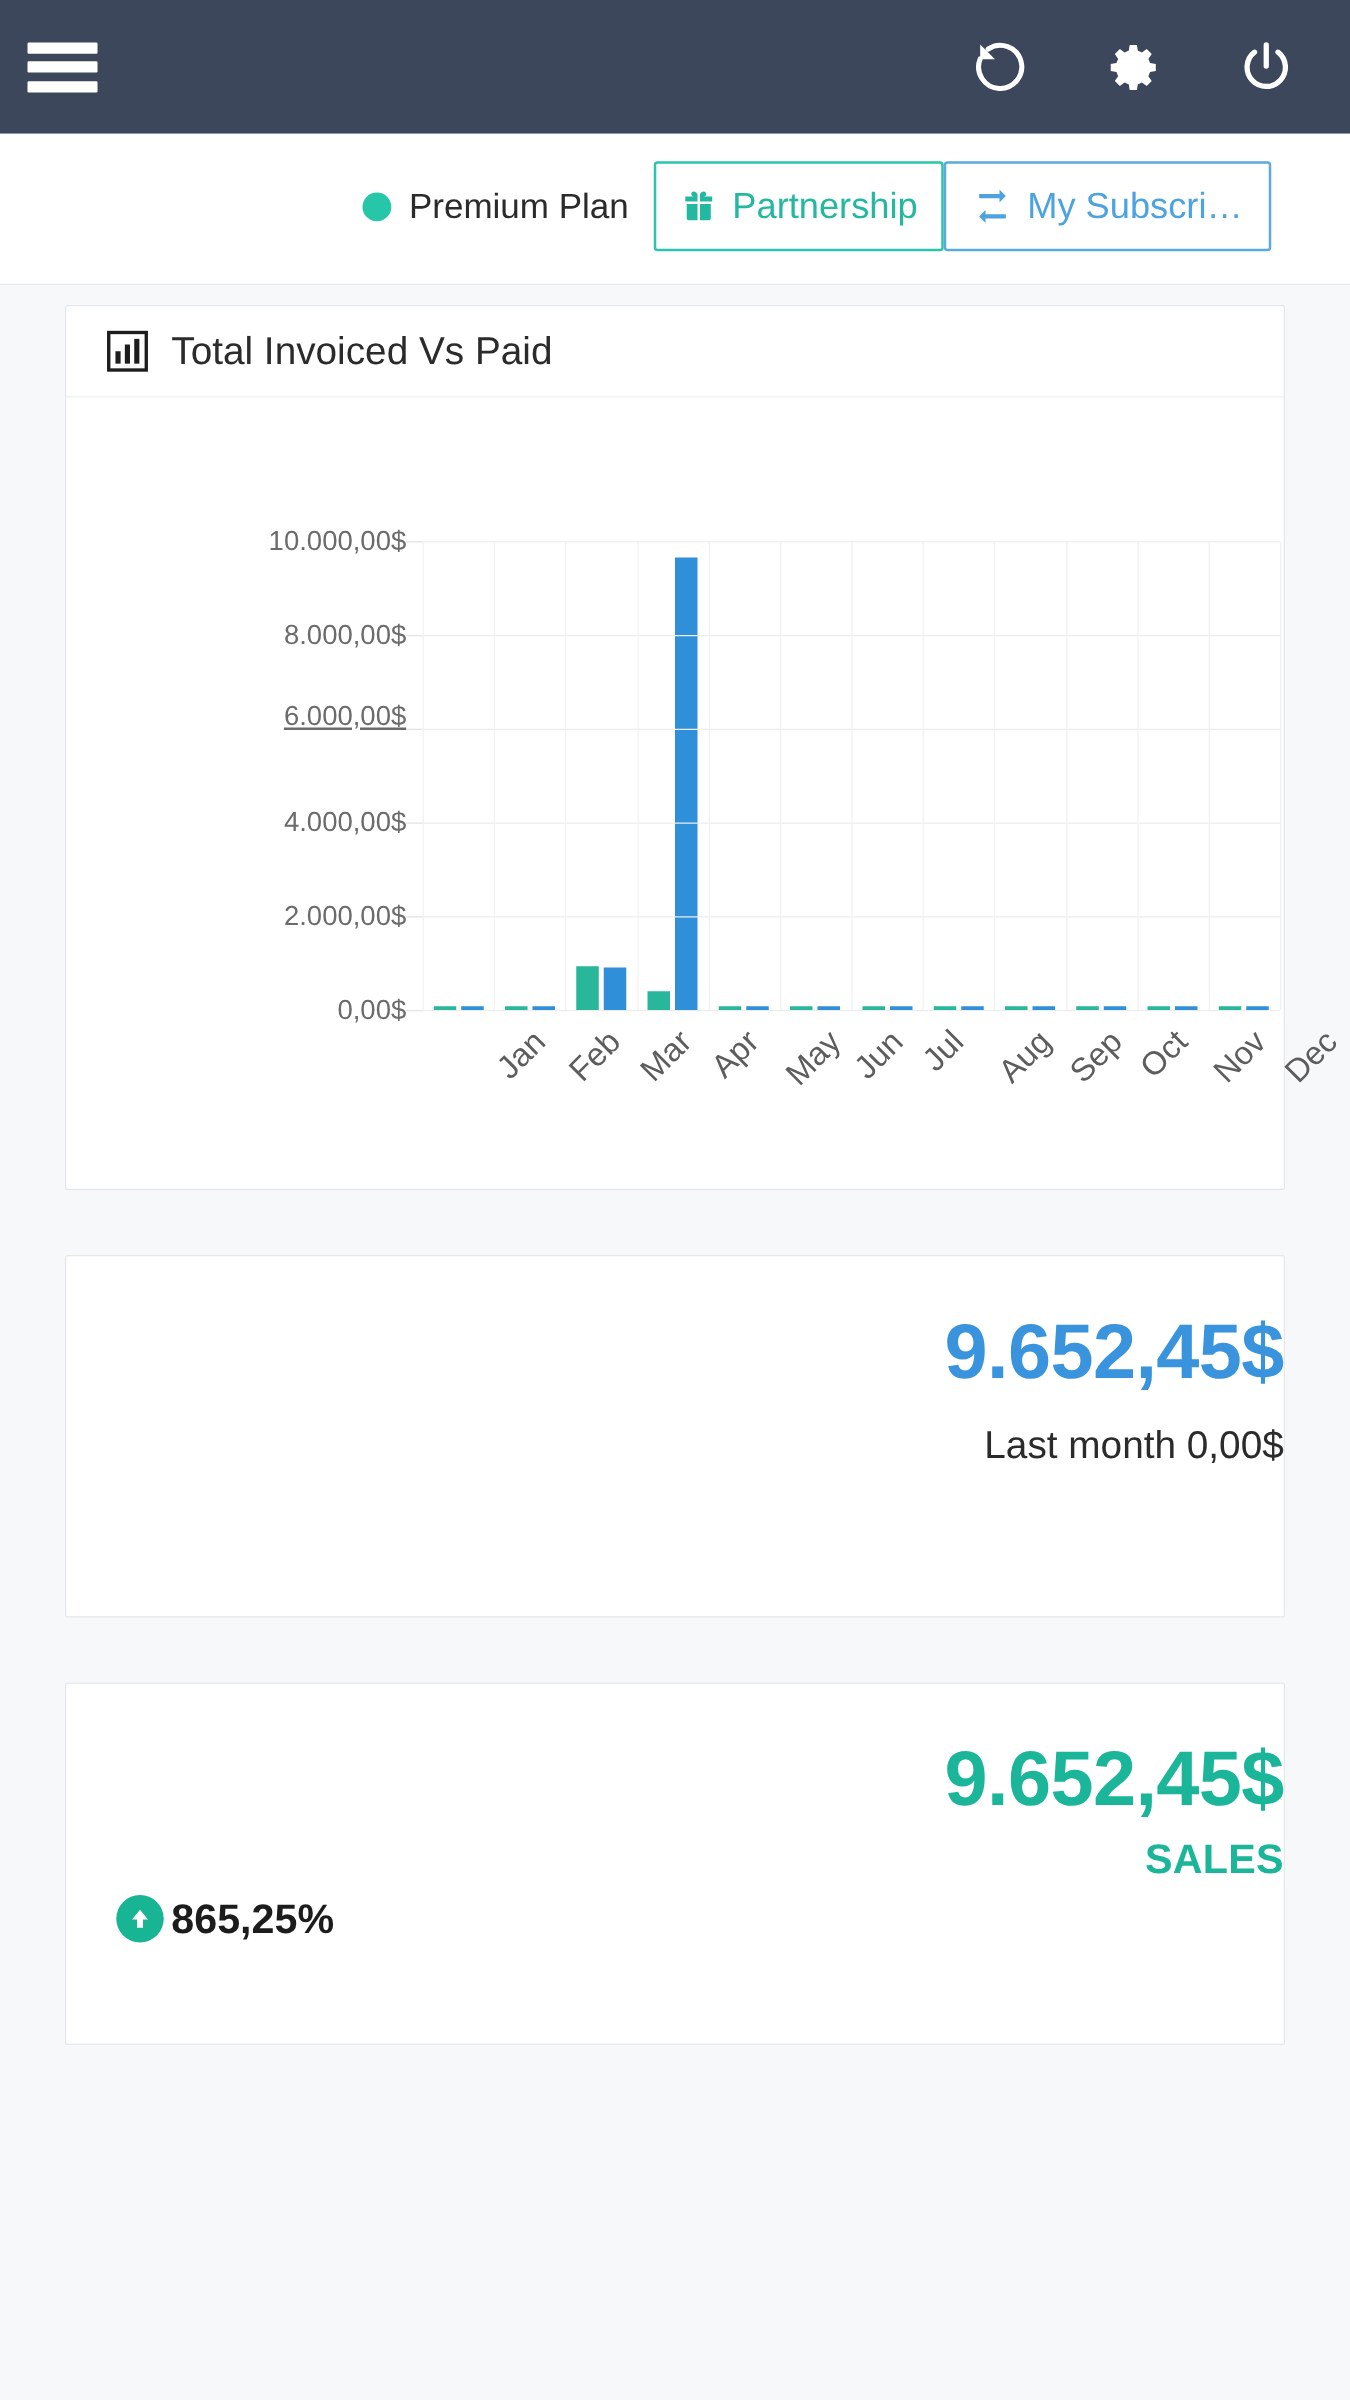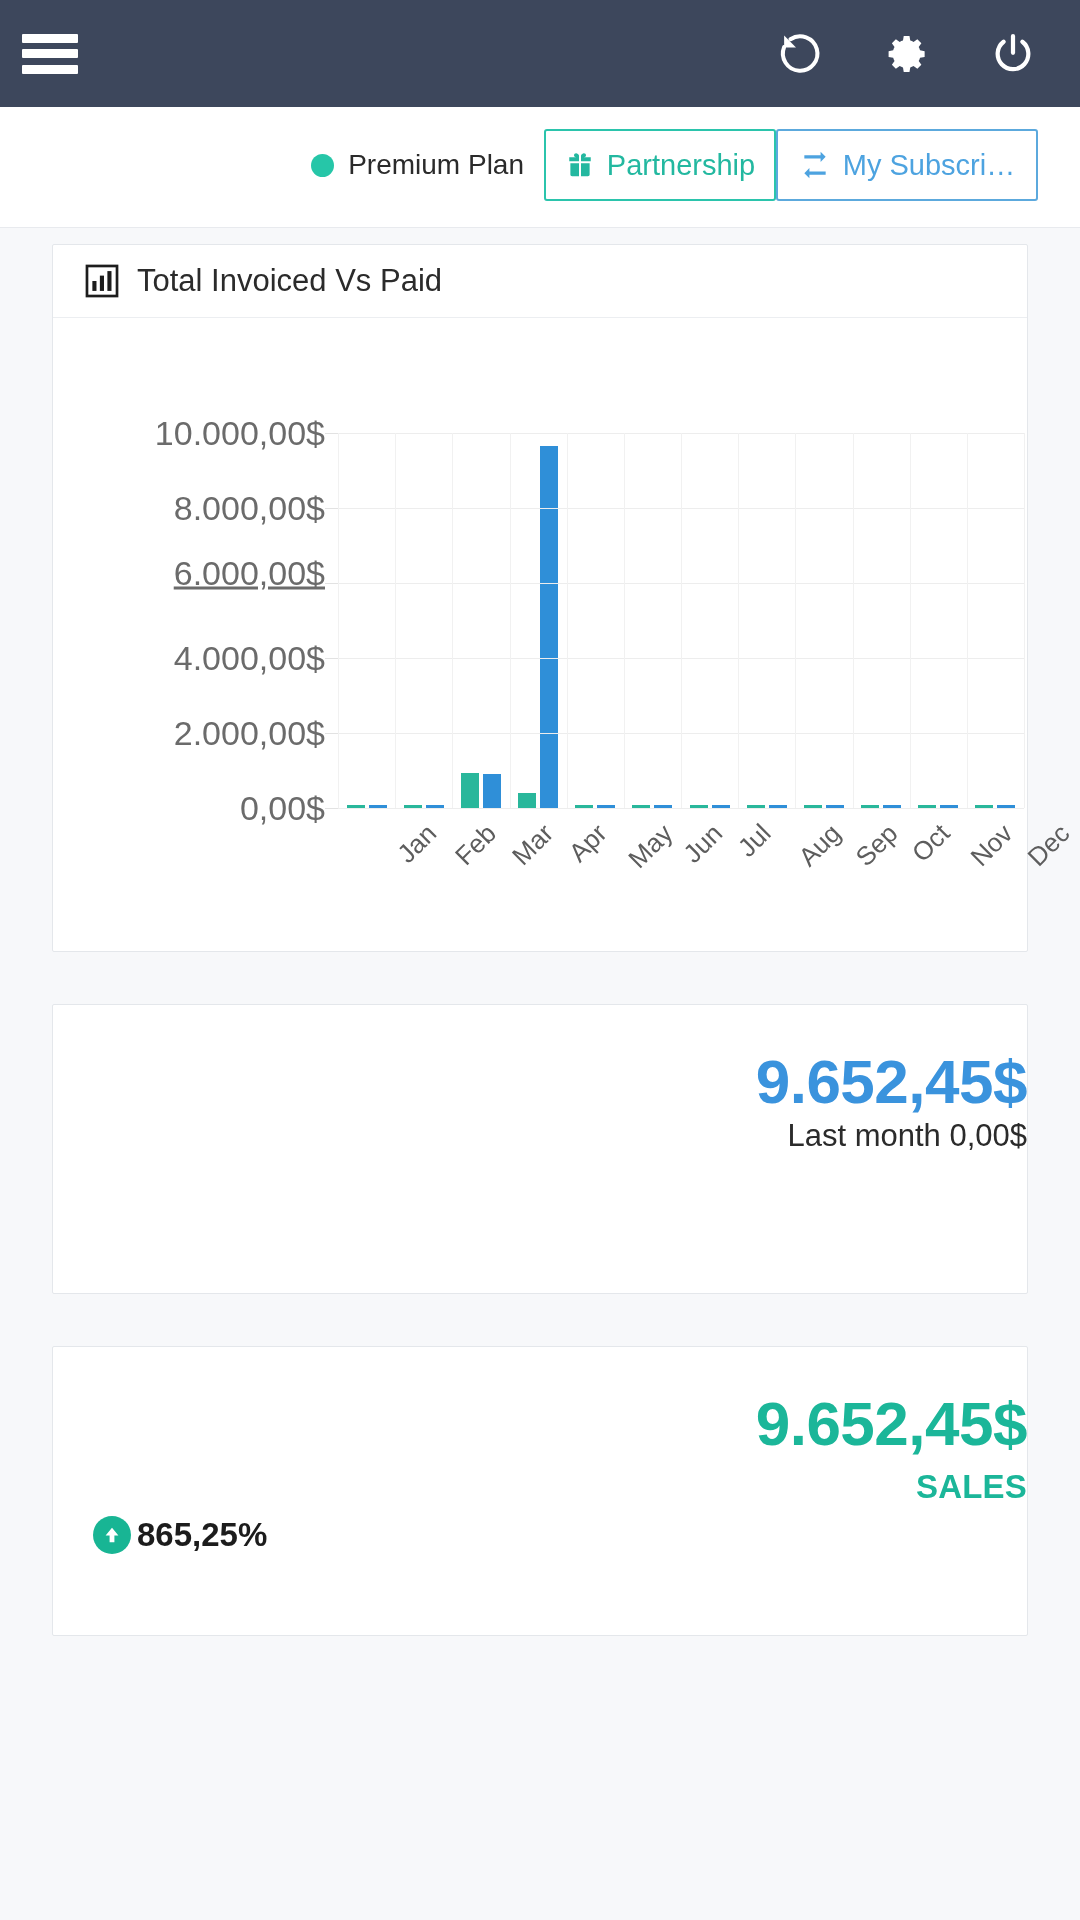--- a/index.html
+++ b/index.html
@@ -31,21 +31,21 @@
     border-bottom: 1px solid #e8eaee;
     width: 1080px;
   }
   .page-title {
     font-size: 39px; color: #2b2b2b; font-weight: 400;
     padding-left: 52px; line-height: 1.25;
     margin-bottom: 24px;
   }
   .header-actions {
     display: flex; align-items: center; justify-content: flex-end;
-    padding-right: 18px; gap: 0;
+    padding-right: 39px; gap: 0;
   }
   .plan-badge { display:flex; align-items:center; gap: 14px; margin-right: 20px; }
   .plan-dot { width: 23px; height: 23px; border-radius: 50%; background:#26c6a8; display:block; }
   .plan-label { font-size: 28px; color: #2b2b2b; }
   .btn-outline {
     display:flex; align-items:center; justify-content:center; gap: 12px;
     height: 72px; border-radius: 3px; background: #fff;
     font-size: 29px; cursor: pointer; padding: 0 18px;
     white-space: nowrap; overflow:hidden;
   }
@@ -73,21 +73,21 @@
 
   .chart-area { position: relative; height: 634px; width: 974px; }
   .plot {
     position:absolute; left: 285px; top: 115px;
     width: 686px; height: 375px;
   }
   .gridline-h { position:absolute; left:0; width: 686px; height:1px; background:#ededed; }
   .gridline-v { position:absolute; top:0; width:1px; height: 375px; background:#f1f1f1; }
   .tick-mark { position:absolute; left:-13px; width: 13px; height:1px; background:#e2e2e2; }
   .ylabel {
-    position:absolute; right: 0; font-size: 34px; color:#6b6b6b;
+    position:absolute; right: 0; font-size: 22px; color:#6b6b6b;
     transform: translateY(-50%); white-space: nowrap; margin-left: 44px;
   }
   .ylabels { position:absolute; left: 80px; top: 115px; width: 192px; height: 375px; }
 
   .bars { position:absolute; left:0; bottom:0; width: 686px; height: 375px; }
   .month-group {
     position:absolute; bottom:0; display:flex; align-items:flex-end;
     justify-content:center; gap: 4px; height: 375px;
   }
   .bar { width: 18px; min-height: 3px; }
@@ -101,21 +101,21 @@
   }
 
   
   .stat-card { margin-top: 52px; height: 290px; padding: 44px 0 0 40px; text-align: right; }
   .stat-value { font-size: 62px; font-weight: 700; line-height: 1.05; letter-spacing: -0.5px; }
   .stat-label { font-size: 33px; font-weight: 700; margin-top: 12px; letter-spacing: 0.2px; }
   .stat-delta { display:flex; align-items:center; gap: 6px; margin-top: 10px; font-size: 33px; font-weight:700; color:#1c1c1c; }
   .delta-icon { width: 38px; height: 38px; border-radius:50%; display:flex; align-items:center; justify-content:center; flex:0 0 auto; }
   .delta-down { background:#f5296b; }
   .delta-up { background:#18b594; }
-  .stat-sub { font-size: 31px; color:#2b2b2b; margin-top: 4px; font-weight:400; }
+  .stat-sub { font-size: 31px; color:#2b2b2b; margin-top: 24px; font-weight:400; }
   .blue { color:#3a93dd; }
   .teal { color:#1bb699; }
 </style>
 </head>
 <body>
 
 <div class="topbar">
   <div class="hamburger">
     <span></span>
       <span></span>

